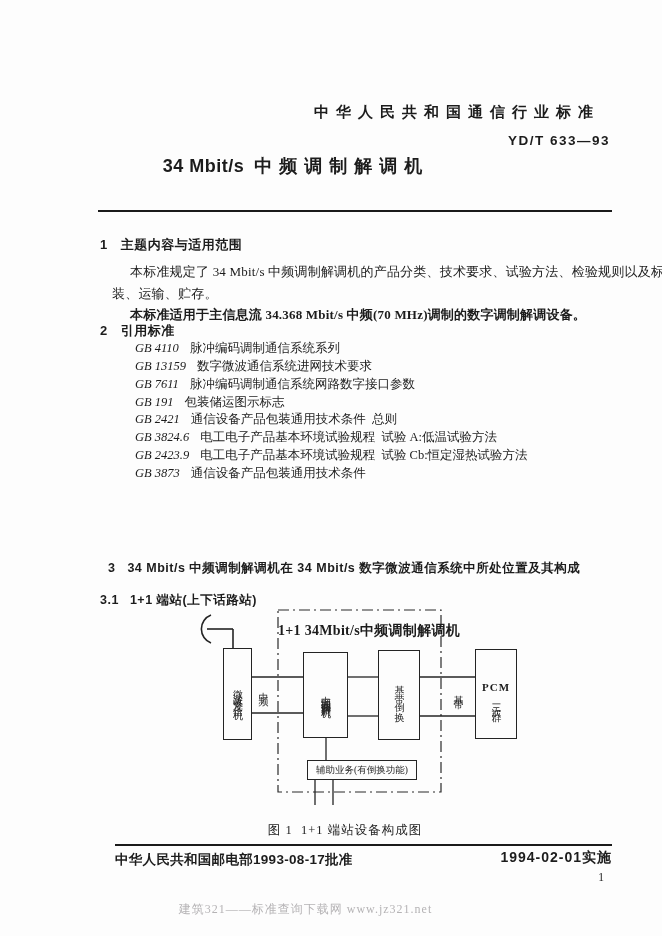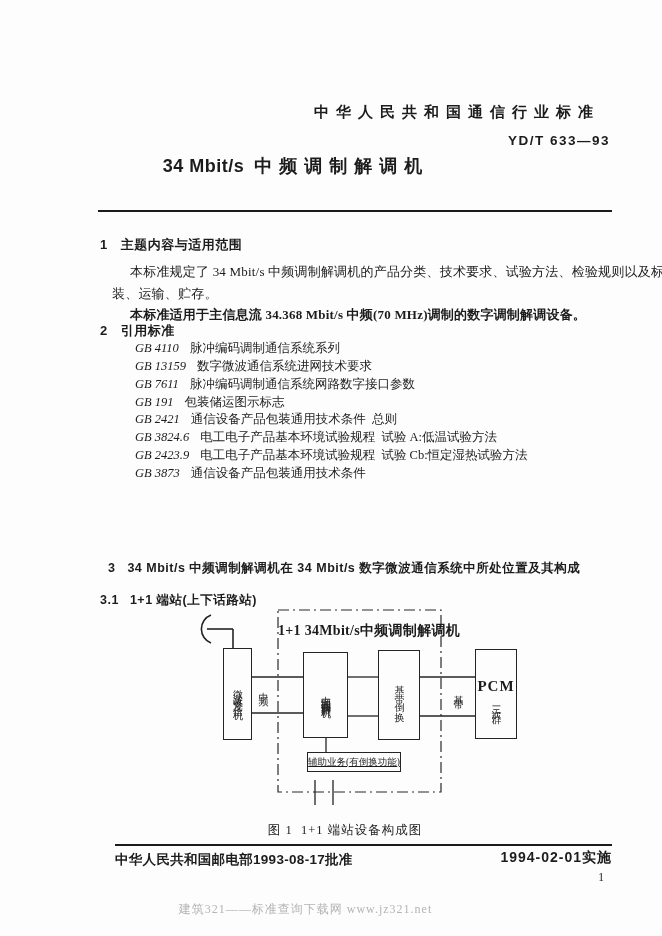--- a/index.html
+++ b/index.html
@@ -53,21 +53,21 @@
   .vtext { writing-mode:vertical-rl; text-orientation:upright; line-height:1; }
   .vlabel {
     position:absolute; writing-mode:vertical-rl; text-orientation:upright;
     font-size:10px; line-height:1; letter-spacing:4px; background:#fdfdfd;
   }
   .enclosure-label {
     position:absolute; top:22px; left:148px; width:163px; text-align:center;
     font-size:14px; font-weight:600; letter-spacing:0.3px; white-space:pre;
   }
   .pcm-inner { display:flex; flex-direction:column; align-items:center; gap:3px; }
-  .pcm-latin { font-size:15px; font-weight:600; letter-spacing:1px; }
+  .pcm-latin { font-size:11px; font-weight:600; letter-spacing:1px; }
   .fig-caption {
     top:822px; left:130px; width:430px; text-align:center;
     font-size:12.5px; letter-spacing:1px;
   }
 
   
   .footer-rule { top:844px; left:115px; width:497px; height:2px; background:#1b1b1b; }
   .approval { top:851px; left:115px; font-weight:bold; font-size:13.5px; letter-spacing:0.3px; }
   .implementation { top:849px; right:50px; font-weight:bold; font-size:14px; letter-spacing:1px; }
   .page-number { top:871px; right:58px; font-size:11.5px; }
@@ -158,21 +158,21 @@
 
   <div class="vlabel" style="left:323px; top:87px;">基带</div>
 
   <div class="dbox" style="left:345px; top:49px; width:42px; height:90px;">
     <span class="pcm-inner">
       <span class="pcm-latin">PCM</span>
       <span class="vtext" style="letter-spacing:4px;">三次群</span>
     </span>
   </div>
 
-  <div class="dbox" style="left:177px; top:152px; width:94px; height:20px; font-size:9.5px;text-decoration:underline;">
+  <div class="dbox" style="left:177px; top:160px; width:110px; height:20px; font-size:9.5px;">
     <span>辅助业务(有倒换功能)</span>
   </div>
 </div>
 
 <div class="abs fig-caption pre">图 1  1+1 端站设备构成图</div>
 
 <div class="abs footer-rule"></div>
 <div class="abs approval sans">中华人民共和国邮电部1993-08-17批准</div>
 <div class="abs implementation sans">1994-02-01实施</div>
 <div class="abs page-number">1</div>

